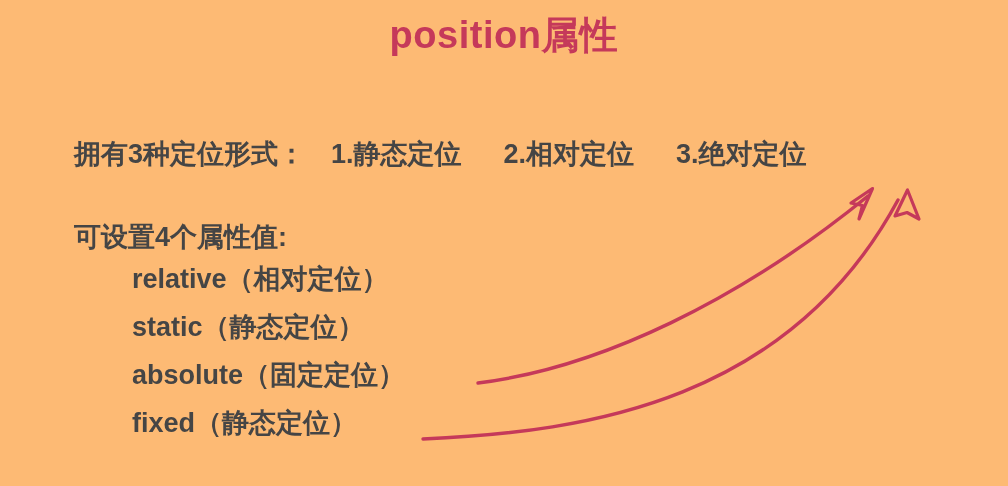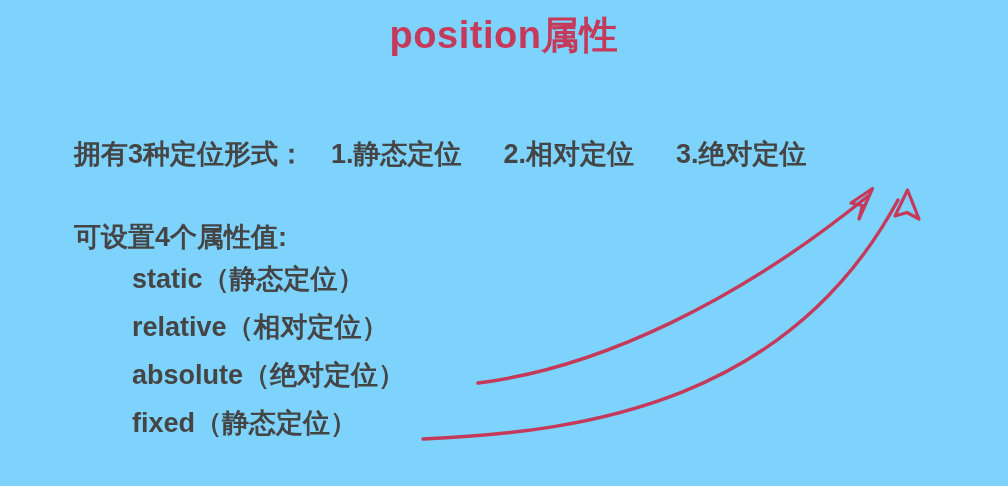--- a/index.html
+++ b/index.html
@@ -11,21 +11,21 @@
     height: 486px;
     background: #ffffff;
     font-family: "Liberation Sans", "DejaVu Sans", sans-serif;
     overflow: hidden;
     position: relative;
   }
   #slide {
     position: relative;
     width: 1008px;
     height: 486px;
-    background: #7dd3fc;
+    background: #fdba74;
   }
   #title {
     position: absolute;
     left: 0;
     top: 12px;
     width: 1008px;
     text-align: center;
     font-size: 38px;
     font-weight: bold;
     color: #c5395a;
@@ -93,23 +93,23 @@
 
   <div id="title">position属性</div>
 
   <div id="line-forms">
     <span class="lead">拥有3种定位形式：</span><span class="form-item">1.静态定位</span><span class="form-item">2.相对定位</span><span class="form-item last">3.绝对定位</span>
   </div>
 
   <div id="values-heading">可设置4个属性值:</div>
 
   <div id="values-list">
+    <span class="value-row">relative（相对定位）</span>
     <span class="value-row">static（静态定位）</span>
-    <span class="value-row">relative（相对定位）</span>
-    <span class="value-row">absolute（绝对定位）</span>
+    <span class="value-row">absolute（固定定位）</span>
     <span class="value-row">fixed（静态定位）</span>
   </div>
 
   <svg id="arrows" viewBox="0 0 1008 486" width="1008" height="486">
 
     <g>
       <path d="M 478 383 C 600 368, 740 300, 868 196" fill="none" stroke="#c5395a" stroke-width="3.4" stroke-linecap="round"></path>
       <path d="M 872.5 188.5 L 851 203 L 862.5 205.5 L 859 219 Z" fill="none" stroke="#c5395a" stroke-width="3.2" stroke-linejoin="round" stroke-linecap="round"></path>
     </g>
 

